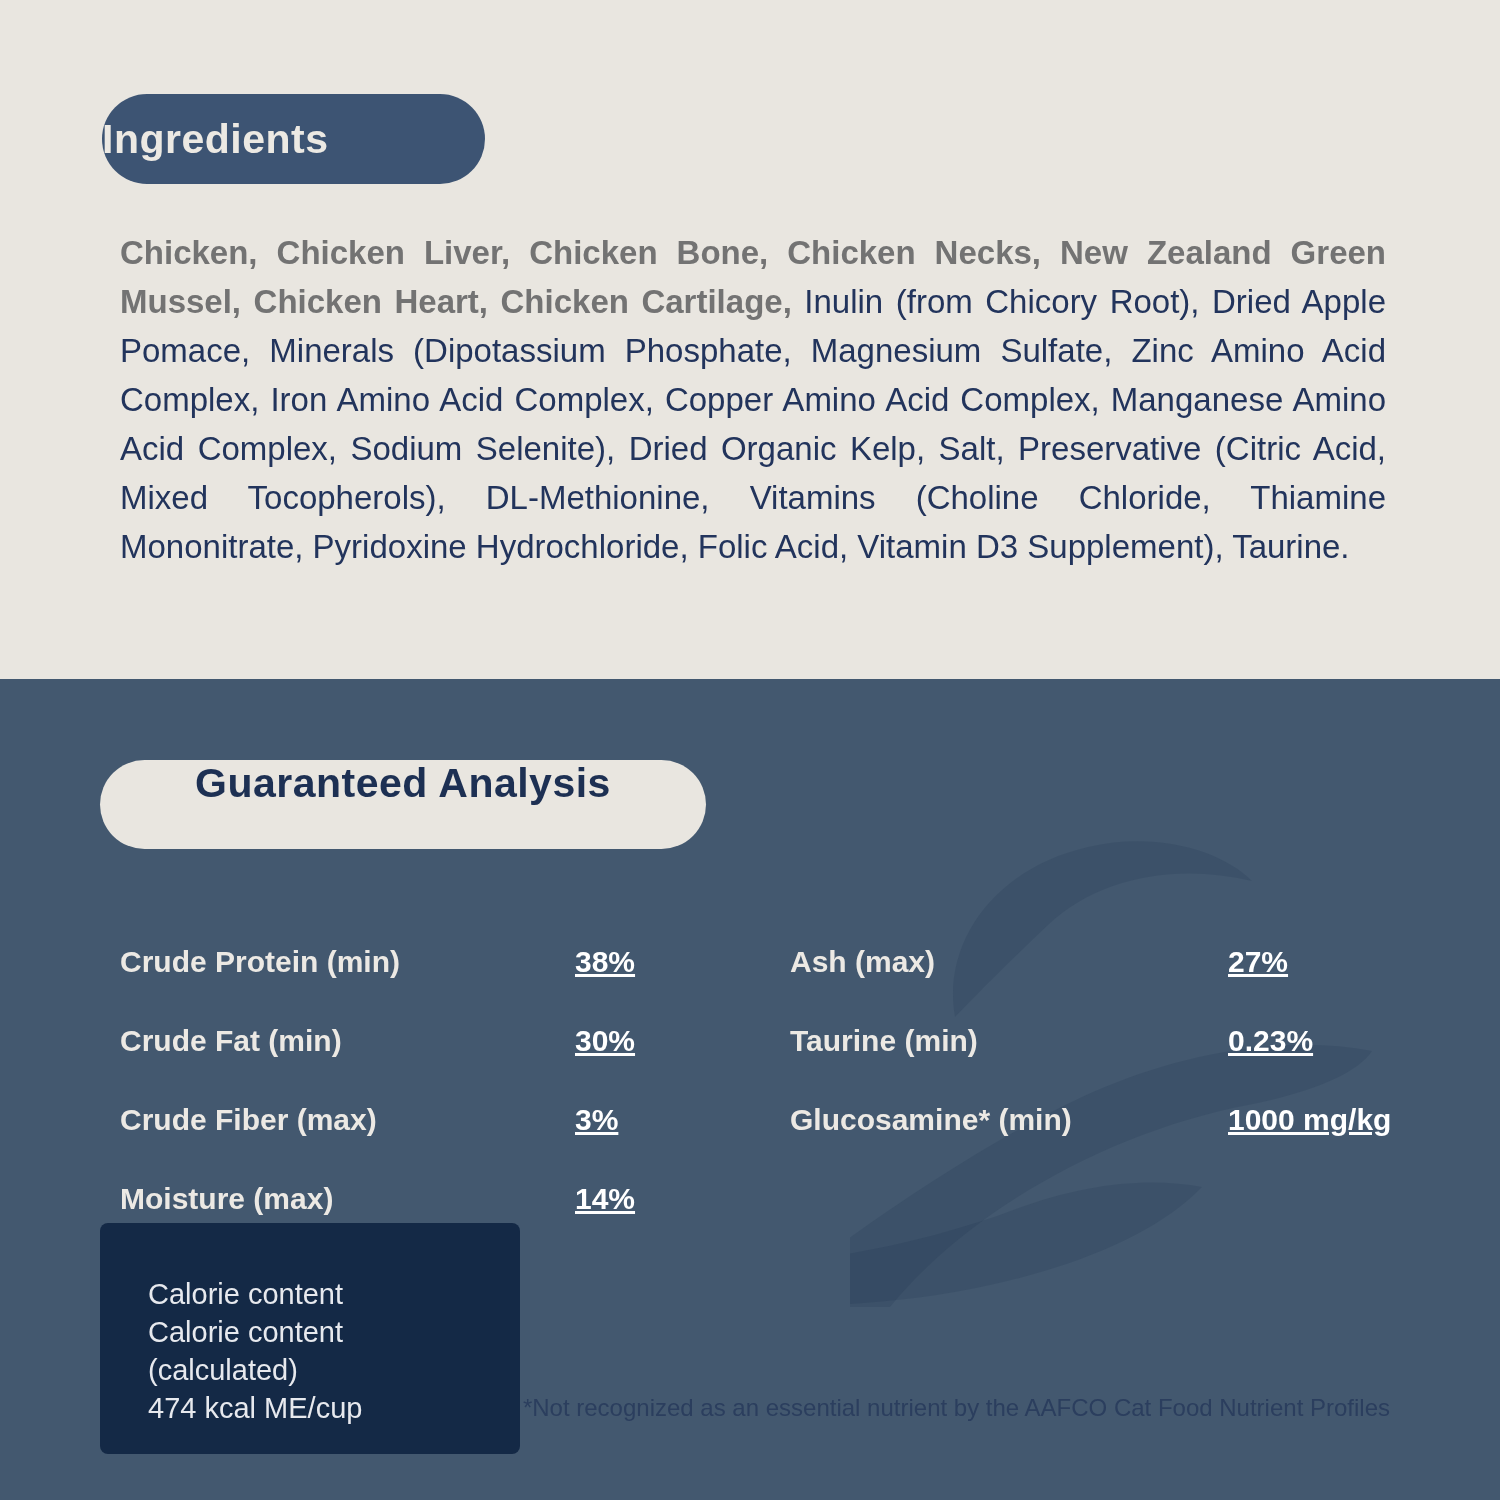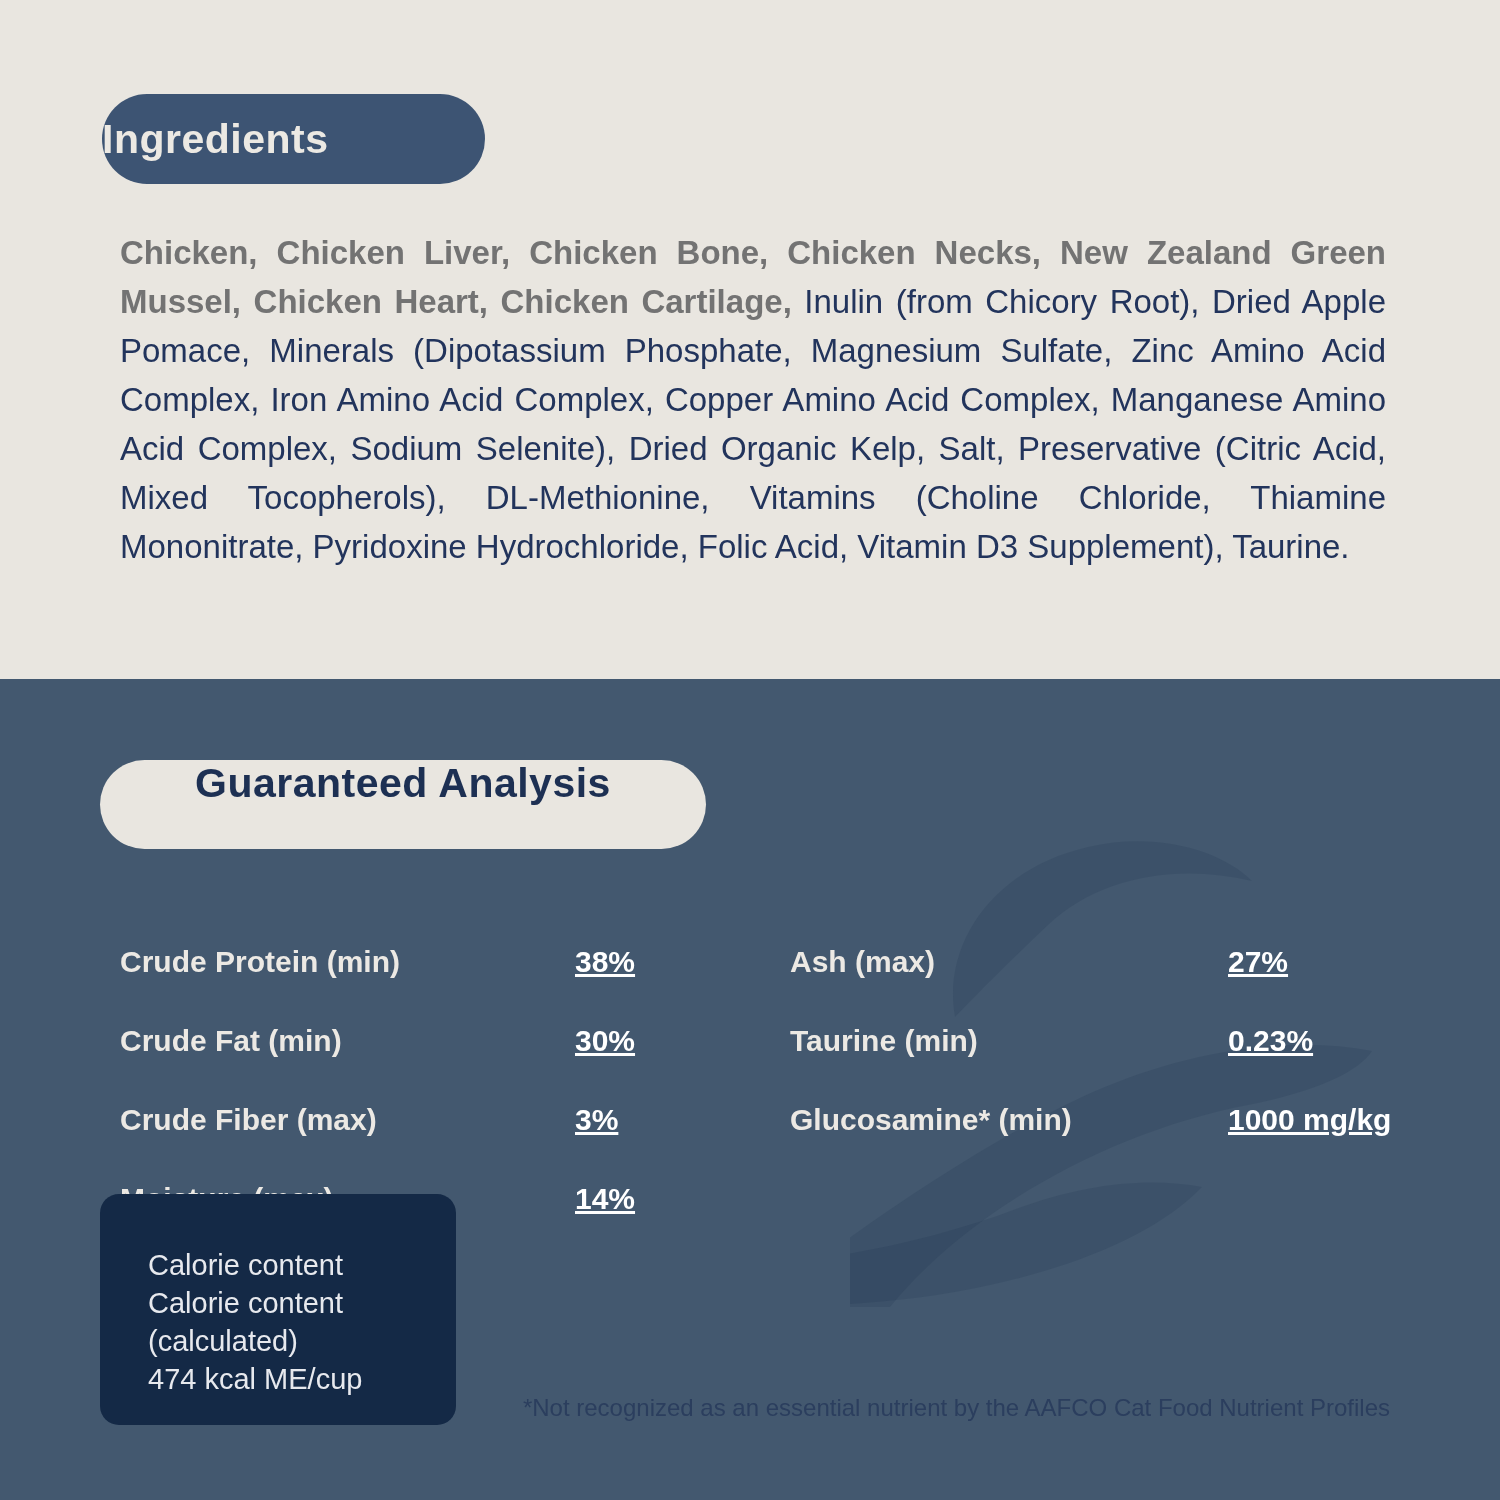--- a/index.html
+++ b/index.html
@@ -95,24 +95,24 @@
   .col-right .a-label { flex: 0 0 438px; }
   .analysis-row .a-value {
     font-size: 30px;
     font-weight: bold;
     color: #ffffff;
     white-space: nowrap;
     text-decoration: underline;
   }
   .calorie-box {
     position: absolute;
-    left: 100px; top: 515px;
-    width: 356px; height: 231px;
+    left: 100px; top: 544px;
+    width: 420px; height: 231px;
     background: #142946;
-    border-radius: 19px;
+    border-radius: 8px;
     box-sizing: border-box;
     padding: 52px 30px 0 48px;
     color: #e7e9ee;
   }
   .calorie-box p { margin: 0; font-size: 29px; line-height: 38px; }
   .calorie-values { margin-top: 14px !important; }
   .footnote {
     position: absolute;
     right: 110px; top: 715px;
     margin: 0;

